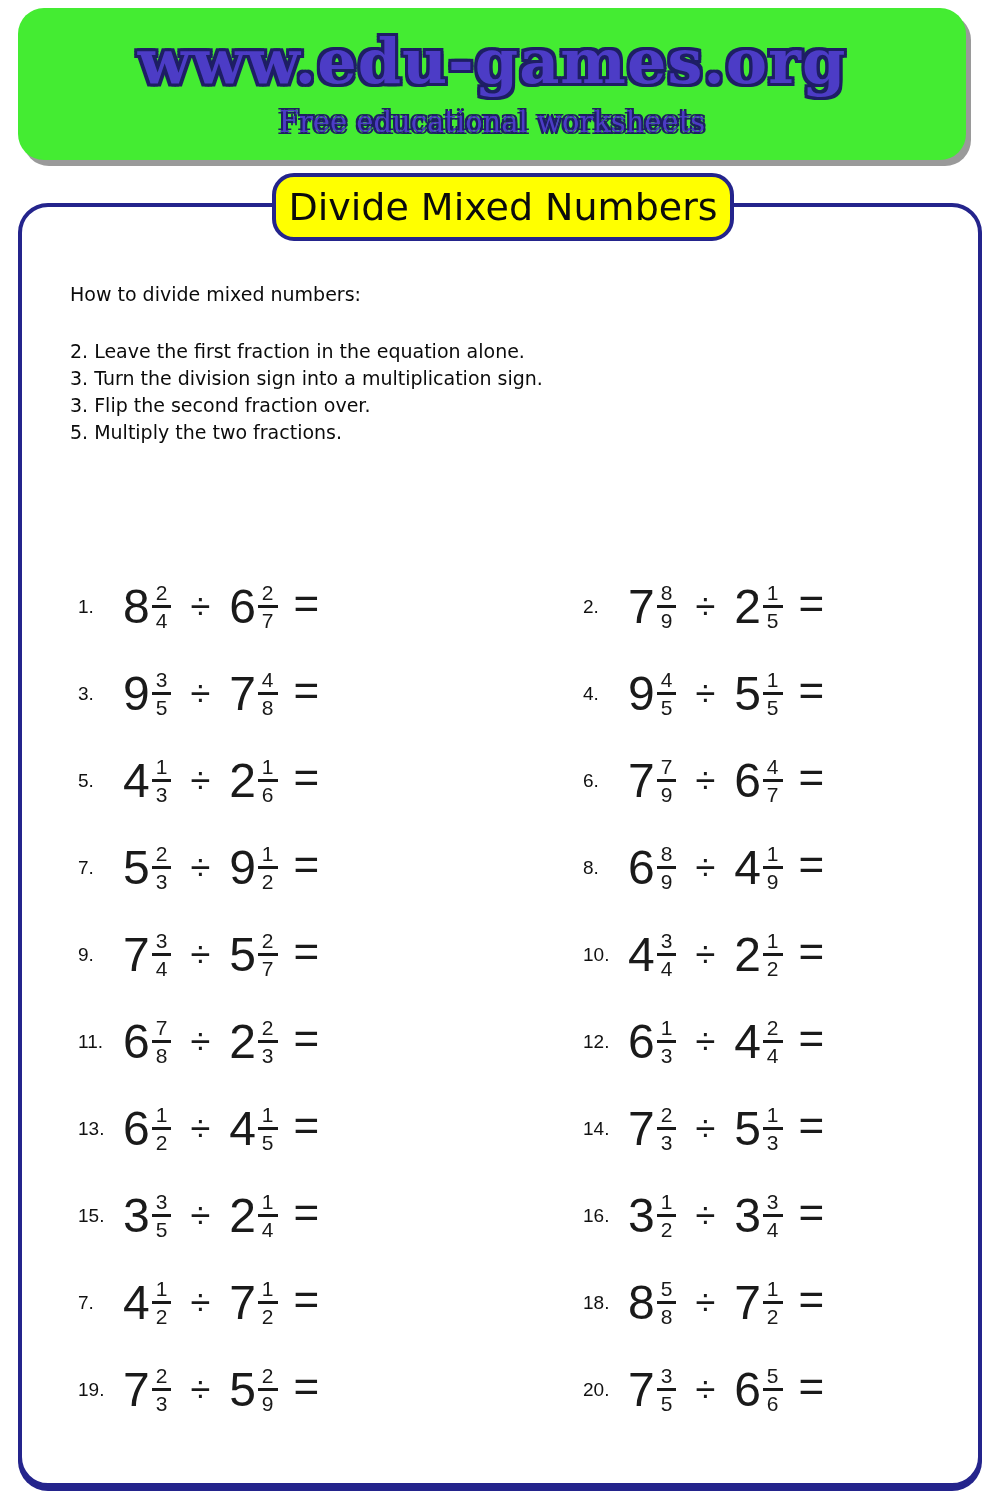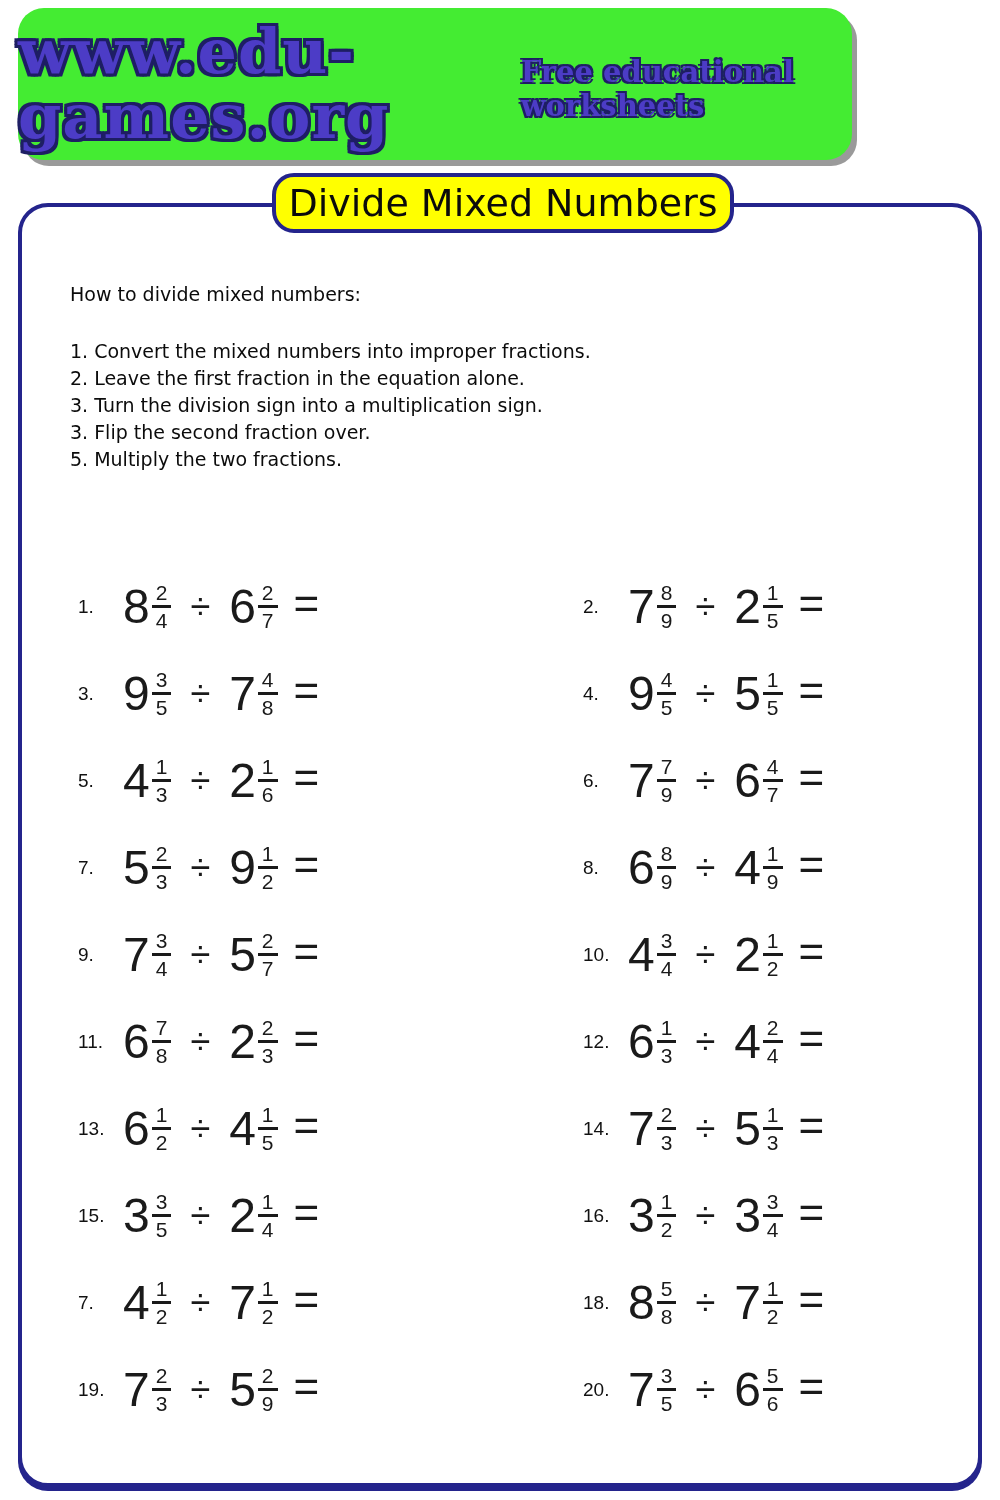--- a/index.html
+++ b/index.html
@@ -10,58 +10,59 @@
     height: 1500px;
     background: #ffffff;
     font-family: "Liberation Sans", sans-serif;
     overflow: hidden;
   }
 
   
   .banner {
     position: absolute;
     left: 18px; top: 8px;
-    width: 834px; height: 152px;
+    width: 948px; height: 152px;
     background: #44ec32;
     border-radius: 26px;
     box-shadow: 5px 6px 0 #9a9a9a;
     display: flex;
+    flex-direction: column;
     align-items: center;
     justify-content: center;
     z-index: 1;
   }
   .site-title {
     font-family: "DejaVu Serif", serif;
     font-weight: 700;
     font-size: 62px;
     line-height: 1.05;
     color: #4c3cc6;
     letter-spacing: 1px;
     text-shadow:
       -3px -3px 0 #1e1e64,  3px -3px 0 #1e1e64,
       -3px  3px 0 #1e1e64,  3px  3px 0 #1e1e64,
        0   -3px 0 #1e1e64,  0    3px 0 #1e1e64,
       -3px  0   0 #1e1e64,  3px  0   0 #1e1e64;
   }
   .site-tagline {
     margin-top: 10px;
     font-family: "DejaVu Serif", serif;
-    font-weight: 700;
+    font-weight: 400;
     font-size: 29px;
     color: #4c3cc6;
     text-shadow:
       -2px -2px 0 #1e1e64,  2px -2px 0 #1e1e64,
       -2px  2px 0 #1e1e64,  2px  2px 0 #1e1e64;
   }
 
   
   .title-badge {
     position: absolute;
     left: 272px; top: 173px;
-    width: 462px; height: 60px;
+    width: 462px; height: 68px;
     background: #ffff00;
     border: 4px solid #24248c;
     border-radius: 22px;
     display: flex;
     align-items: center;
     justify-content: center;
     z-index: 3;
   }
   .title-badge span {
     font-family: "DejaVu Sans", sans-serif;
@@ -160,21 +161,20 @@
 
 <div class="title-badge">
   <span>Divide Mixed Numbers</span>
 </div>
 
 <div class="sheet"></div>
 
 <div class="instructions">
   <div class="heading">How to divide mixed numbers:</div>
   <ul>
-    <li>1. Convert the mixed numbers into improper fractions.</li>
     <li>2. Leave the first fraction in the equation alone.</li>
     <li>3. Turn the division sign into a multiplication sign.</li>
     <li>3. Flip the second fraction over.</li>
     <li>5. Multiply the two fractions.</li>
   </ul>
 </div>
 
 <div class="problems" id="problems">
   <div class="problem">
     <span class="pnum">1.</span>

